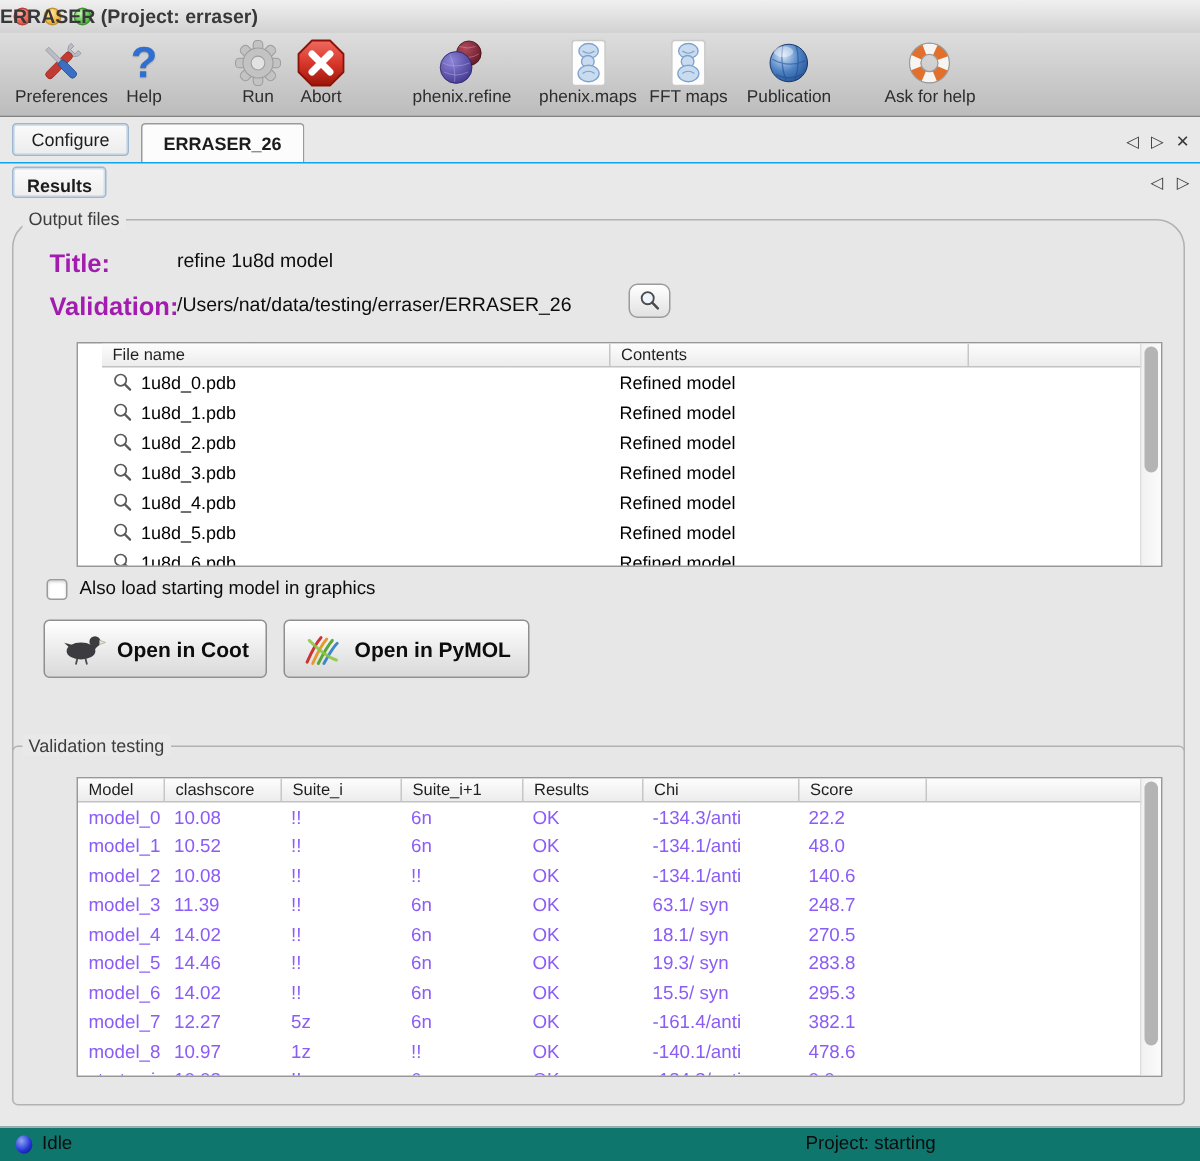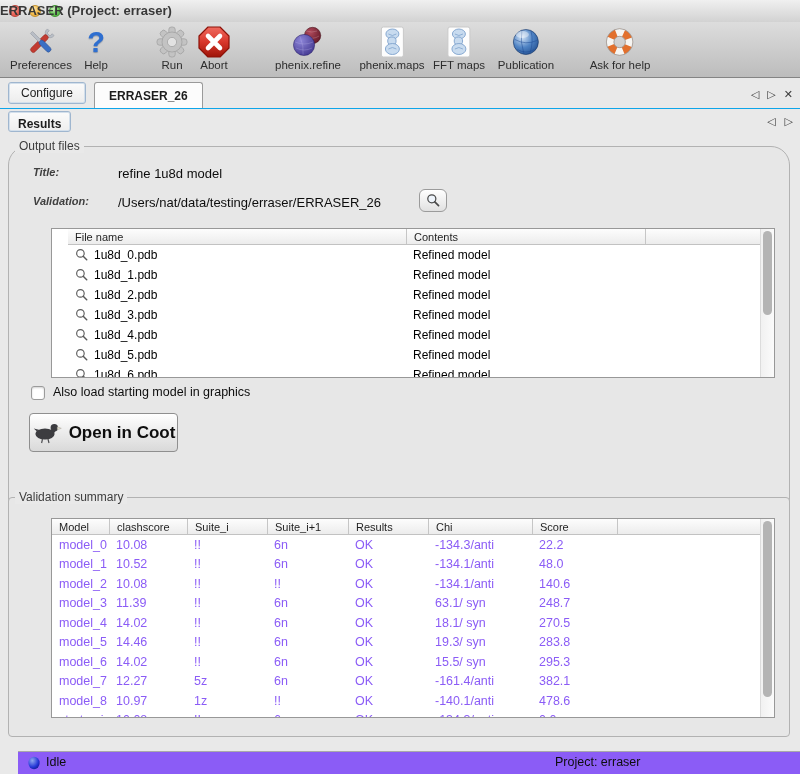--- a/index.html
+++ b/index.html
@@ -39,21 +39,21 @@
                background:linear-gradient(#fbfbfb,#eeeeee);border:1px solid #9fb6cf;box-shadow:inset 0 0 0 1px #d3dfeb;
                border-radius:3px;display:flex;align-items:flex-end;color:#1c1c1c;cursor:default;}
   .subnav{position:absolute;right:7px;top:6px;display:flex;gap:9px;font-size:11px;color:#3a3a3a;}
 
   
   .group{position:absolute;left:8px;width:782px;border:1px solid #b2b2b2;border-radius:4px;background:#e7e7e7;box-sizing:border-box;}
   .group-label{position:absolute;top:-8px;left:6px;font-size:12px;color:#3d3d3d;background:#e9e9e9;padding:0 4px;}
   #group-output{top:146px;height:375px;border-radius:19px;}
   #group-validation{top:497px;height:240px;}
 
-  .fieldlabel{position:absolute;font-weight:bold;font-size:11px;color:#404040;font-style:italic;}
+  .fieldlabel{position:absolute;font-weight:bold;font-size:17px;color:#a21caf;}
   .fieldvalue{position:absolute;font-size:13px;color:#0d0d0d;}
   .browse-btn{position:absolute;left:410px;top:42px;width:28px;height:23px;border:1px solid #9b9b9b;border-radius:6px;
               background:linear-gradient(#ffffff,#e1e1e1);display:flex;align-items:center;justify-content:center;
               box-sizing:border-box;cursor:default;}
 
   
   .datatable{position:absolute;background:#ffffff;border:1px solid #989898;overflow:hidden;box-sizing:border-box;}
   #file-table{left:42px;top:81px;width:724px;height:150px;padding-left:16px;}
   #val-table{left:42px;top:20px;width:724px;height:200px;}
   .thead{display:grid;height:15px;background:linear-gradient(#fdfdfd,#ececec);border-bottom:1px solid #c2c2c2;
@@ -71,26 +71,26 @@
   .sthumb{position:absolute;left:2px;width:9px;border-radius:5px;background:#b4b4b4;}
   #file-sthumb{top:2px;height:84px;}
   #val-sthumb{top:2px;height:176px;}
 
   
   .checkbox{position:absolute;left:22px;top:239px;width:14px;height:14px;background:#ffffff;border:1px solid #9b9b9b;
             border-radius:3px;box-shadow:inset 0 1px 2px rgba(0,0,0,.18);box-sizing:border-box;cursor:default;}
   .checkbox-label{position:absolute;left:44px;top:238px;font-size:12.5px;color:#0d0d0d;}
   .pushbtn{position:absolute;top:266px;height:39px;border:1px solid #8f8f8f;border-radius:4px;
            background:linear-gradient(#ffffff,#eaeaea 55%,#d9d9d9);display:flex;align-items:center;justify-content:center;
-           gap:7px;font-size:17px;font-weight:bold;color:#0d0d0d;box-sizing:border-box;cursor:default;}
+           gap:7px;font-size:14px;font-weight:bold;color:#0d0d0d;box-sizing:border-box;cursor:default;}
   #btn-coot{left:20px;width:149px;}
   #btn-pymol{left:180px;width:164px;}
 
   
-  .statusbar{position:absolute;left:18px;right:0;bottom:0;height:22px;background:#8b5cf6;border-top:1px solid #a9a9a9;}
+  .statusbar{position:absolute;left:0;right:0;bottom:0;height:22px;background:#0f766e;border-top:1px solid #a9a9a9;}
   .statusdot{position:absolute;left:9px;top:4px;}
   #status-text{position:absolute;left:28px;top:3px;font-size:12.5px;color:#0d0d0d;}
   #project-text{position:absolute;left:537px;top:3px;font-size:12.5px;color:#0d0d0d;}
 </style>
 </head>
 <body>
 
 <div id="app">
 
   <div class="titlebar">
@@ -381,24 +381,36 @@
         <path d="M5 10.5 L1.8 7.5 L6.8 8.8 Z" fill="#3c3c40"></path>
         <ellipse cx="13" cy="13" rx="9.6" ry="5.6" fill="#3c3c40"></ellipse>
         <path d="M17.5 12 Q20 9.5 20.8 6.8 L24.6 8.6 Q22.8 12.4 19 13.8 Z" fill="#3c3c40"></path>
         <circle cx="22.3" cy="6.8" r="3.7" fill="#3c3c40"></circle>
         <path d="M25.3 5.8 L29.3 7.3 L25.3 8.8 Z" fill="#e6e3d4" stroke="#9a978a" stroke-width=".4"></path>
         <path d="M10.5 18.2 L9.6 22 M16 18.2 L17 22" stroke="#4c4c50" stroke-width="1.2"></path>
       </svg>
       <span>Open in Coot</span>
     </div>
 
+    <div class="pushbtn" id="btn-pymol">
+      <svg width="28" height="24" viewBox="0 0 30 24">
+        <g stroke-width="2.1" fill="none" stroke-linecap="round">
+          <path d="M4 21 C8 12 10 8 14 3.5" stroke="#cc3333"></path>
+          <path d="M8 22 C12 13 14 9 18 4.5" stroke="#e09c2e"></path>
+          <path d="M12 22 C16 14 18 10 22 5.5" stroke="#58a839"></path>
+          <path d="M16 22 C20 15 22 11 25.5 7.5" stroke="#3f88c5"></path>
+          <path d="M5.5 5.5 C10 10 18 17.5 25 19.5" stroke="#8cc63f" opacity=".85"></path>
+        </g>
+      </svg>
+      <span>Open in PyMOL</span>
+    </div>
   </div>
 
   <div class="group" id="group-validation">
-    <span class="group-label">Validation summary</span>
+    <span class="group-label">Validation testing</span>
 
     <div class="datatable" id="val-table">
       <div class="thead">
         <div class="th">Model</div>
         <div class="th">clashscore</div>
         <div class="th">Suite_i</div>
         <div class="th">Suite_i+1</div>
         <div class="th">Results</div>
         <div class="th">Chi</div>
         <div class="th">Score</div>
@@ -519,16 +531,16 @@
           <radialGradient id="sdg" cx=".35" cy=".3" r=".9">
             <stop offset="0" stop-color="#8fa7f0"></stop>
               <stop offset=".6" stop-color="#2335d6"></stop>
               <stop offset="1" stop-color="#0a1470"></stop>
           </radialGradient>
         </defs>
         <ellipse cx="7" cy="7" rx="5.6" ry="6.2" fill="url(#sdg)"></ellipse>
       </svg>
     </span>
     <span id="status-text">Idle</span>
-    <span id="project-text">Project: erraser</span>
+    <span id="project-text">Project: starting</span>
   </div>
 
 </div>
 
 </body></html>

